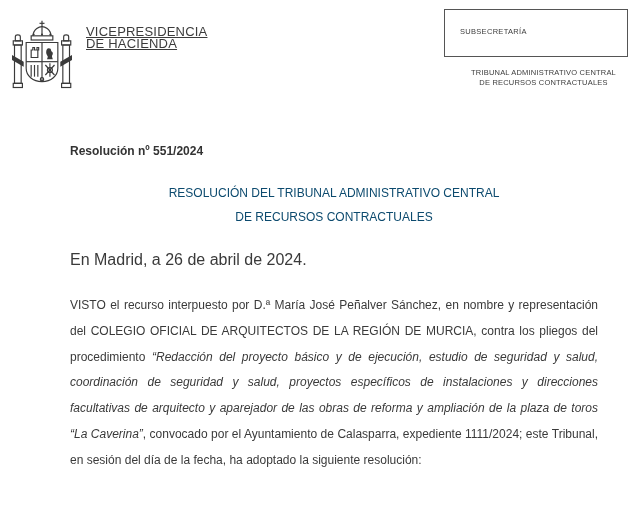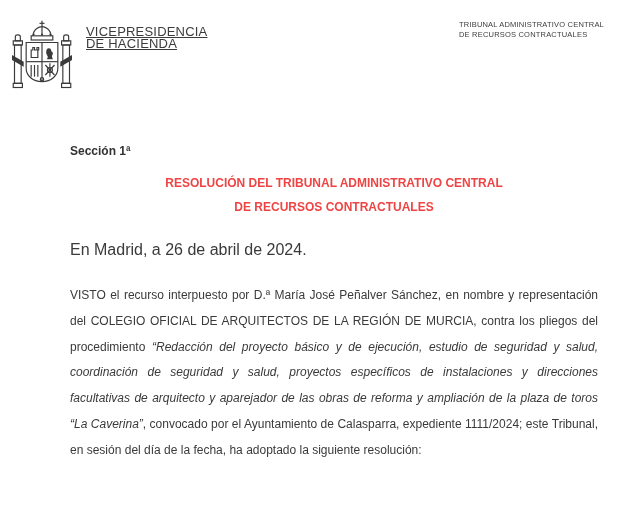--- a/index.html
+++ b/index.html
@@ -22,26 +22,26 @@
   .ministry .grp2{margin-top:12px;}
   .right-head{position:absolute;right:12px;top:9px;width:184px;}
   .sub-box{
     box-sizing:border-box;width:184px;height:48px;
     border:1.5px solid #555;
     padding:17px 0 0 15px;
     font-size:7.5px;letter-spacing:.3px;color:#3c3c3c;
   }
   .tribunal{
     margin-top:11px;padding-left:15px;
-    font-size:7.5px;line-height:10px;letter-spacing:.2px;color:#3c3c3c;
+    font-size:7.5px;line-height:10px;letter-spacing:.2px;color:#3c3c3c;text-align:center;
   }
   
   .content{position:absolute;left:70px;top:106px;width:528px;}
   .case-block{margin-top:32px;font-weight:bold;font-size:12px;line-height:26px;color:#333;}
-  .title-block{margin-top:7px;text-align:center;font-weight:bold;font-size:12px;line-height:24px;color:#ef4444;}
+  .title-block{margin-top:17px;text-align:center;font-weight:normal;font-size:12px;line-height:24px;color:#0c4a6e;}
   .date-line{margin-top:22px;font-size:16px;color:#3a3a3a;}
   .body-par{
     margin-top:24px;font-size:12px;line-height:25.8px;
     text-align:justify;color:#3a3a3a;
   }
   .body-par .seg-bold{font-weight:normal;}
   .body-par .seg-italic{font-style:italic;}
   svg .ln{stroke:#3a3a3a;fill:none;stroke-width:1.4;}
   svg .fl{fill:#3a3a3a;stroke:none;}
 </style>
@@ -92,31 +92,32 @@
     <path class="ln" d="M62 20 C62 17 68 17 68 20 L68 25 L62 25 Z"></path>
     <path class="fl" d="M72 42 L58 50 L58 56 L72 48 Z"></path>
   </svg>
 
   <div class="ministry">
     <div>VICEPRESIDENCIA</div>
     <div>DE HACIENDA</div>
   </div>
 
   <div class="right-head">
+    <div class="sub-box">SUBSECRETARÍA</div>
     <div class="tribunal">
       <div>TRIBUNAL ADMINISTRATIVO CENTRAL</div>
       <div>DE RECURSOS CONTRACTUALES</div>
     </div>
   </div>
 </div>
 
 <div class="content">
 
   <div class="case-block">
-    <div>Sección 1ª</div>
+    <div>Resolución nº 551/2024</div>
   </div>
 
   <div class="title-block">
     <div>RESOLUCIÓN DEL TRIBUNAL ADMINISTRATIVO CENTRAL</div>
     <div>DE RECURSOS CONTRACTUALES</div>
   </div>
 
   <div class="date-line">En Madrid, a 26 de abril de 2024.</div>
 
   <p class="body-par" id="body-par"><span class="seg-bold">VISTO</span><span class="seg-normal"> el recurso interpuesto por D.ª María José Peñalver Sánchez, en nombre y representación del COLEGIO OFICIAL DE ARQUITECTOS DE LA REGIÓN DE MURCIA, contra los pliegos del procedimiento </span><span class="seg-italic">“Redacción del proyecto básico y de ejecución, estudio de seguridad y salud, coordinación de seguridad y salud, proyectos específicos de instalaciones y direcciones facultativas de arquitecto y aparejador de las obras de reforma y ampliación de la plaza de toros “La Caverina”</span><span class="seg-normal">, convocado por el Ayuntamiento de Calasparra, expediente 1111/2024; este Tribunal, en sesión del día de la fecha, ha adoptado la siguiente resolución:</span></p>

